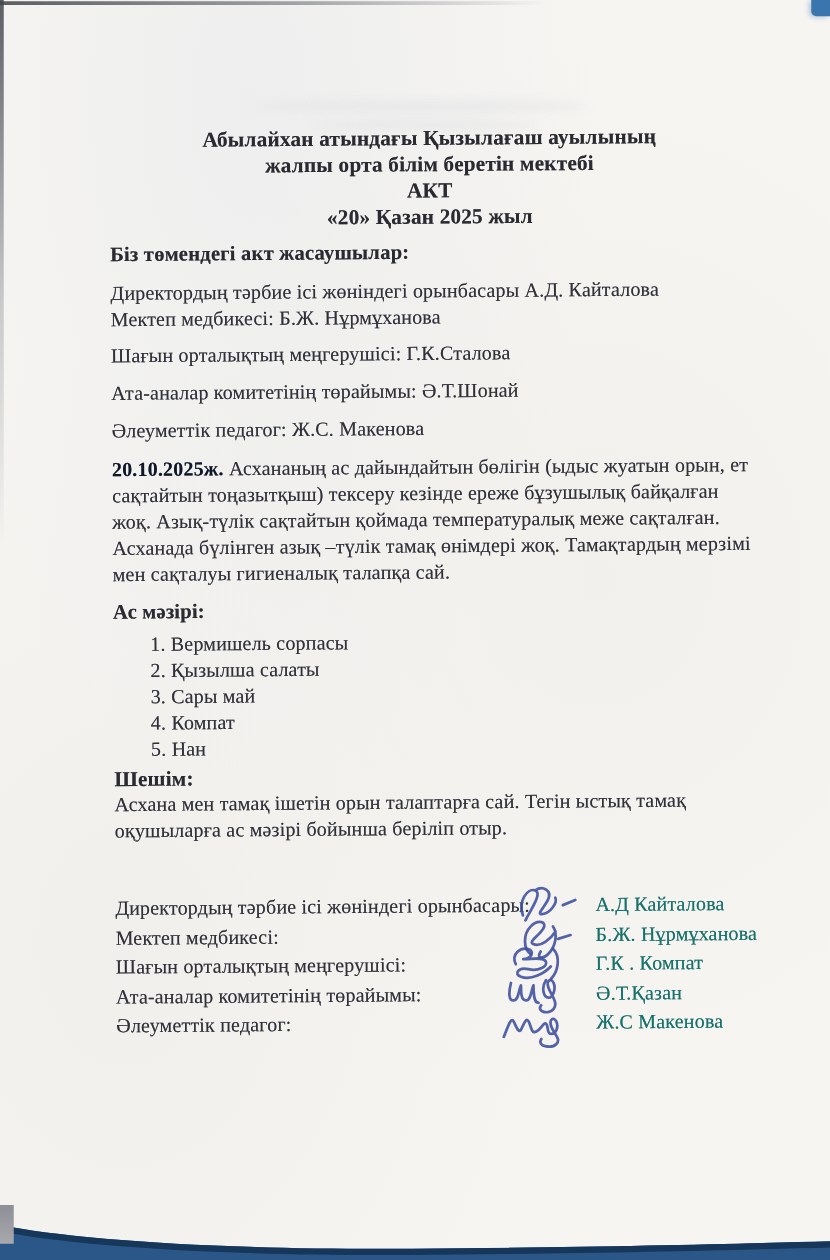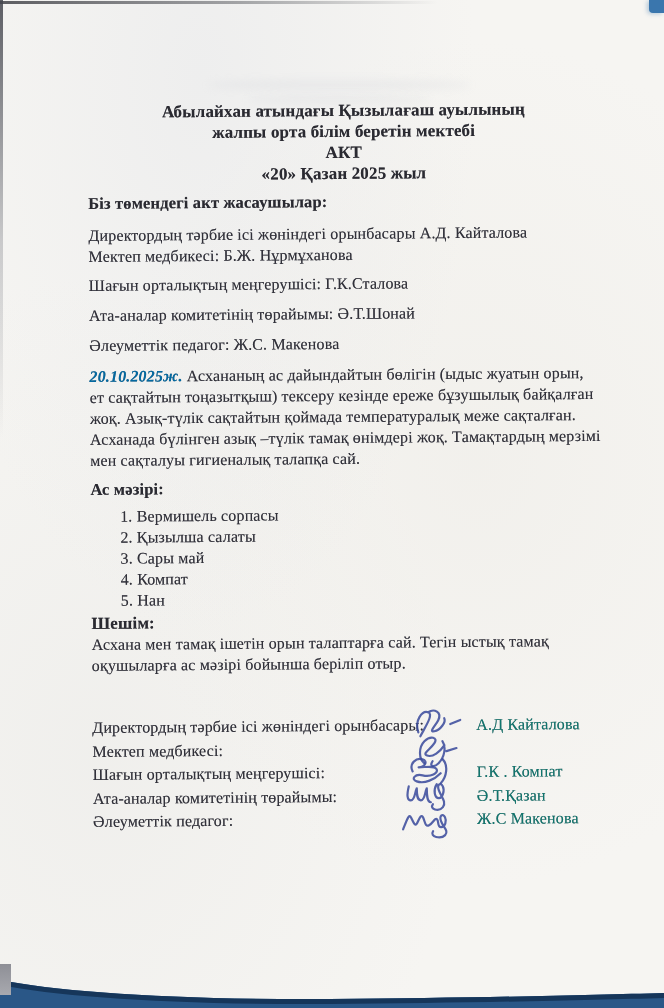--- a/index.html
+++ b/index.html
@@ -41,21 +41,21 @@
     text-shadow:0 0 .5px rgba(49,49,58,.55);
   }
   .title { text-align:center; font-weight:bold; font-size:17px; line-height:21px; color:#2a2a31; }
   .intro-heading { margin-top:7px; font-weight:bold; font-size:16.5px; color:#2a2a31; }
   .participants p { line-height:21px; }
   .participants p:nth-child(1) { margin-top:11px; }
   .participants p:nth-child(3) { margin-top:8px; }
   .participants p:nth-child(4) { margin-top:9px; }
   .participants p:nth-child(5) { margin-top:9px; }
   .report { margin-top:10px; line-height:21px; }
-  .report b { color:#0369a1;font-style:italic; }
+  .report b { color:#0f172a; }
   .menu-heading { margin-top:8px; font-weight:bold; font-size:16.5px; color:#2a2a31; }
   ol.menu { margin-top:6px; padding-left:46px; line-height:21px; list-style:decimal; }
   .decision-heading { margin-top:2px; font-weight:bold; font-size:17px; color:#2a2a31; }
   .decision-text { line-height:21px; }
 
   .sig-block { margin-top:40px; }
   .sig-row { position:relative; height:23.5px; line-height:23.5px; }
   .sig-name { position:absolute; left:384px; top:0; white-space:nowrap; color:#0f766e; }
   .sig-ink { position:absolute; pointer-events:none; }
   .sig-ink path { fill:none; stroke:#3e4d9d; stroke-width:2.2; stroke-linecap:round; stroke-linejoin:round; opacity:.88; }
@@ -111,20 +111,21 @@
         <path d="M10,26 C6,14 14,4 20,6 C26,8 16,22 12,30 M20,6 C26,2 34,6 30,14 C27,20 20,26 26,25 C32,24 38,16 36,12 M42,18 L52,14"></path>
       </svg>
       <span class="sig-name">А.Д Кайталова</span>
     </div>
 
     <div class="sig-row">
       <span>Мектеп медбикесі:</span>
       <svg class="sig-ink" style="left:318px; top:-6px;" width="56" height="38" viewBox="0 0 56 38">
         <path d="M14,32 C8,28 8,16 14,10 C20,4 28,6 24,12 C20,18 12,22 16,24 C22,27 30,20 34,14 M32,10 C36,16 34,26 28,32 C24,36 18,36 22,30 M36,20 L46,17"></path>
       </svg>
+      <span class="sig-name">Б.Ж. Нұрмұханова</span>
     </div>
 
     <div class="sig-row">
       <span>Шағын орталықтың меңгерушісі:</span>
       <svg class="sig-ink" style="left:312px; top:-9px;" width="58" height="38" viewBox="0 0 58 38">
         <path d="M8,20 C4,12 12,6 18,8 C24,10 20,16 14,16 C22,16 30,14 32,18 C34,22 26,26 18,24 C10,22 6,28 12,30 C20,33 30,28 36,22 M38,8 C44,14 42,26 36,32"></path>
       </svg>
       <span class="sig-name">Г.К . Компат</span>
     </div>
 

